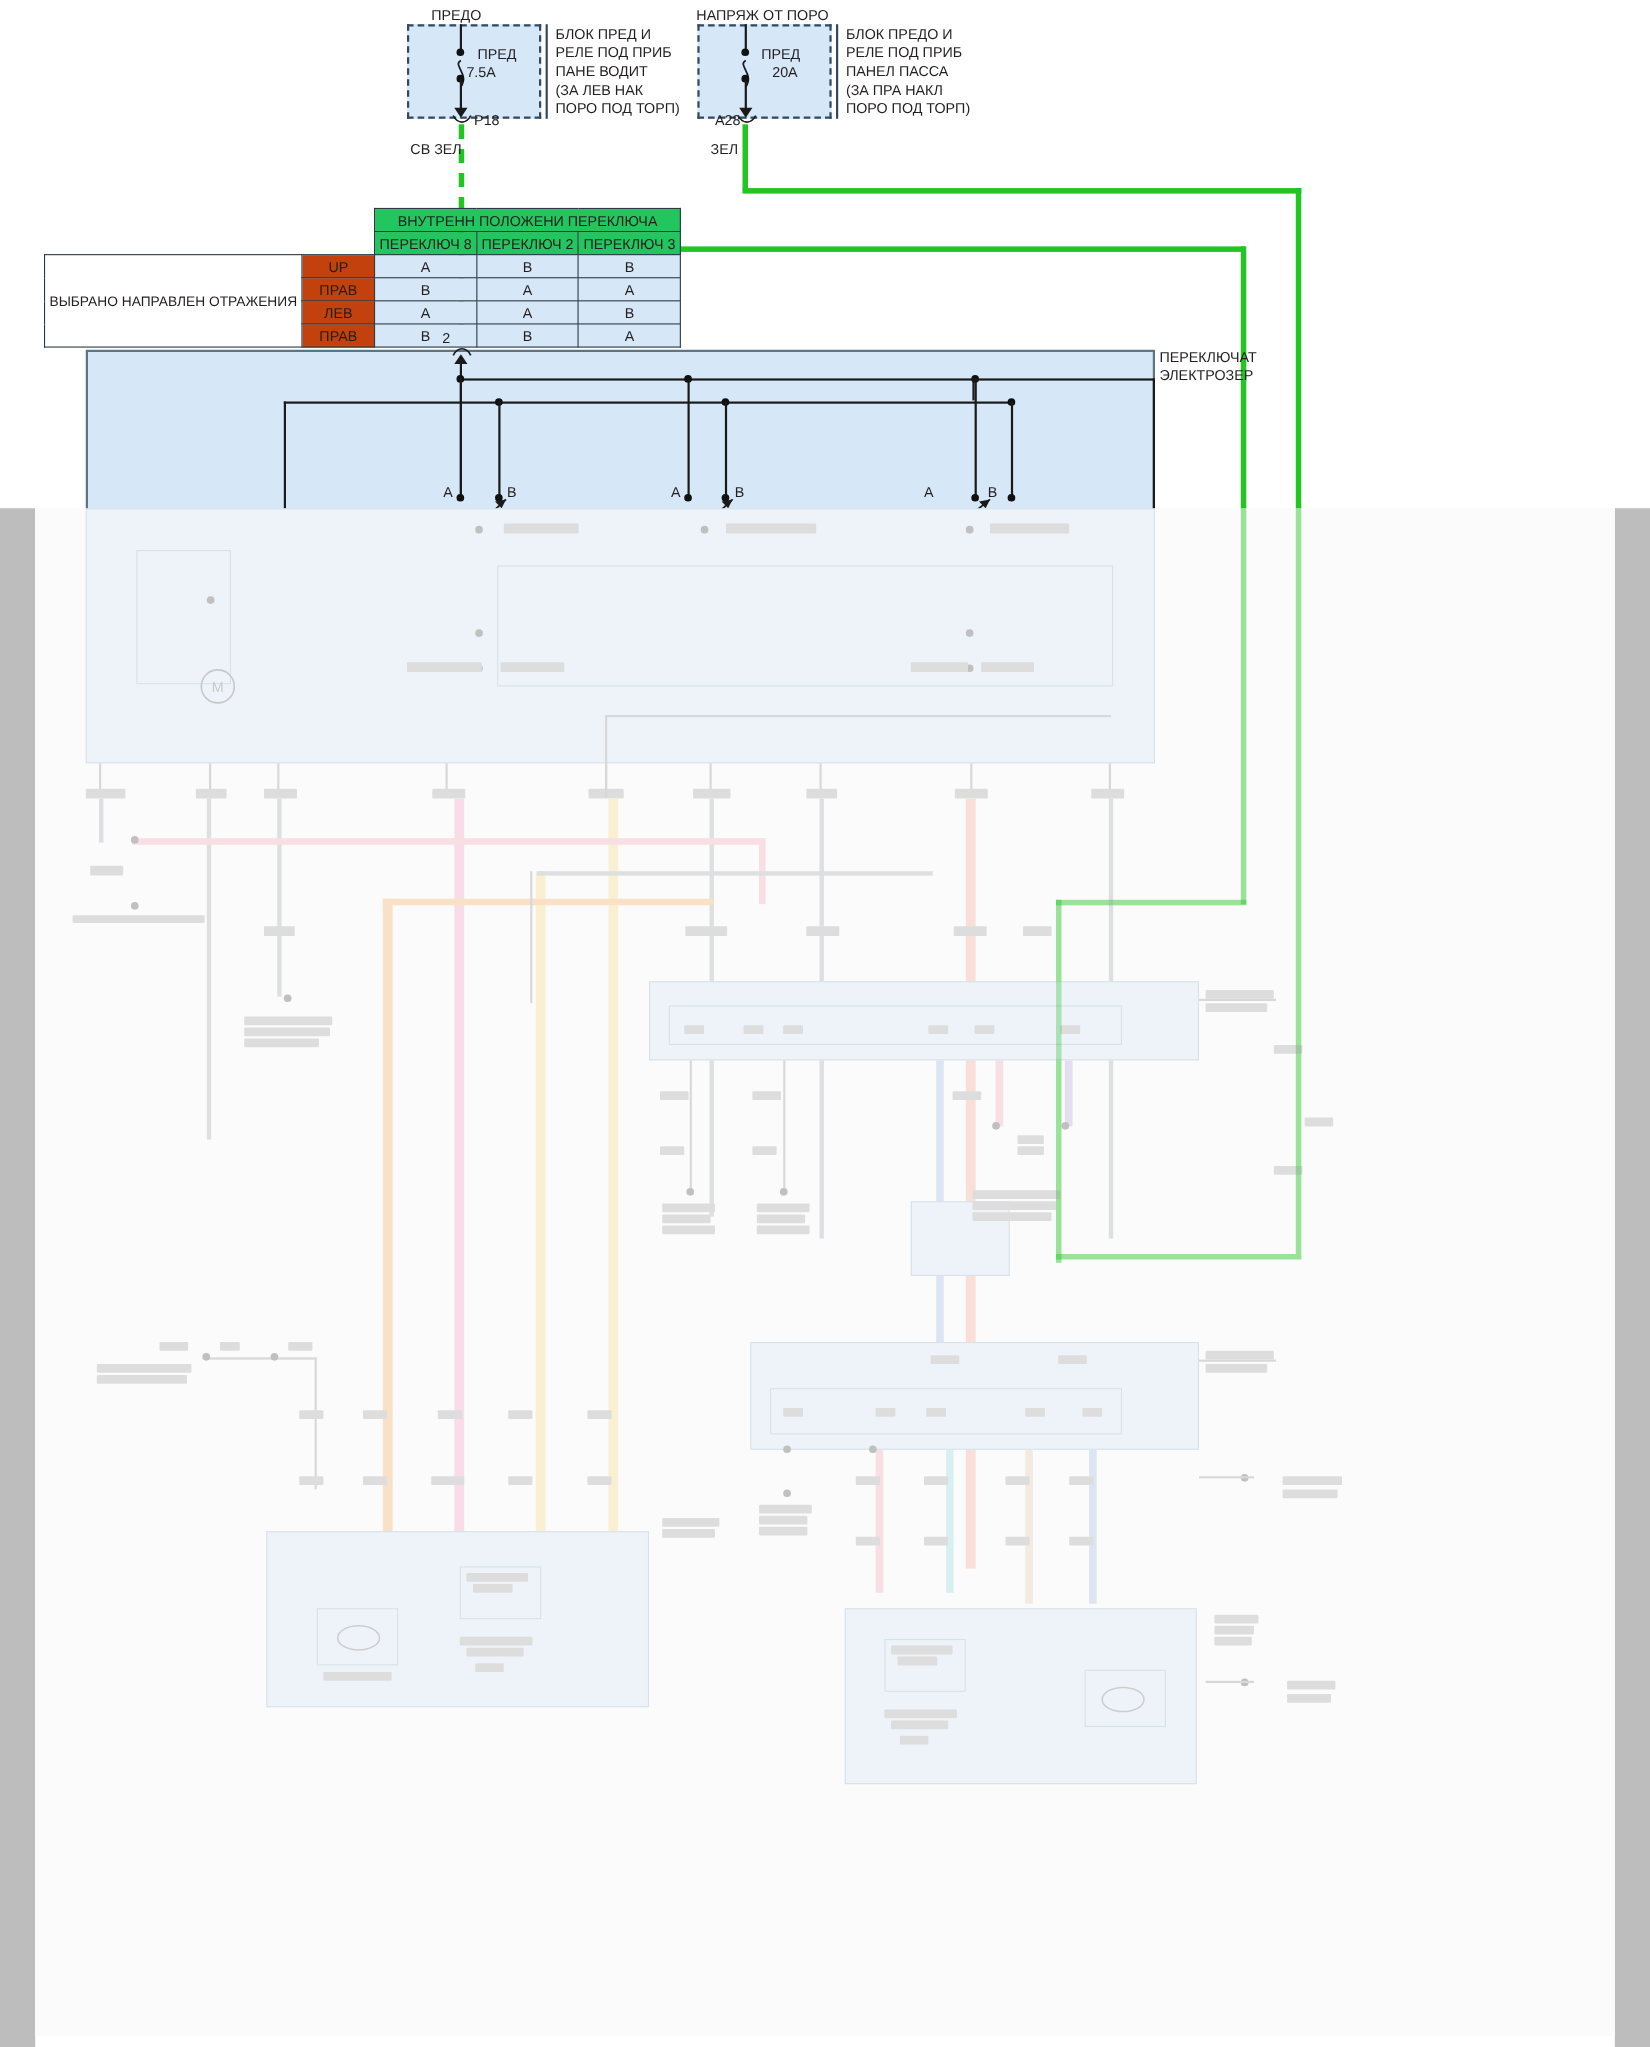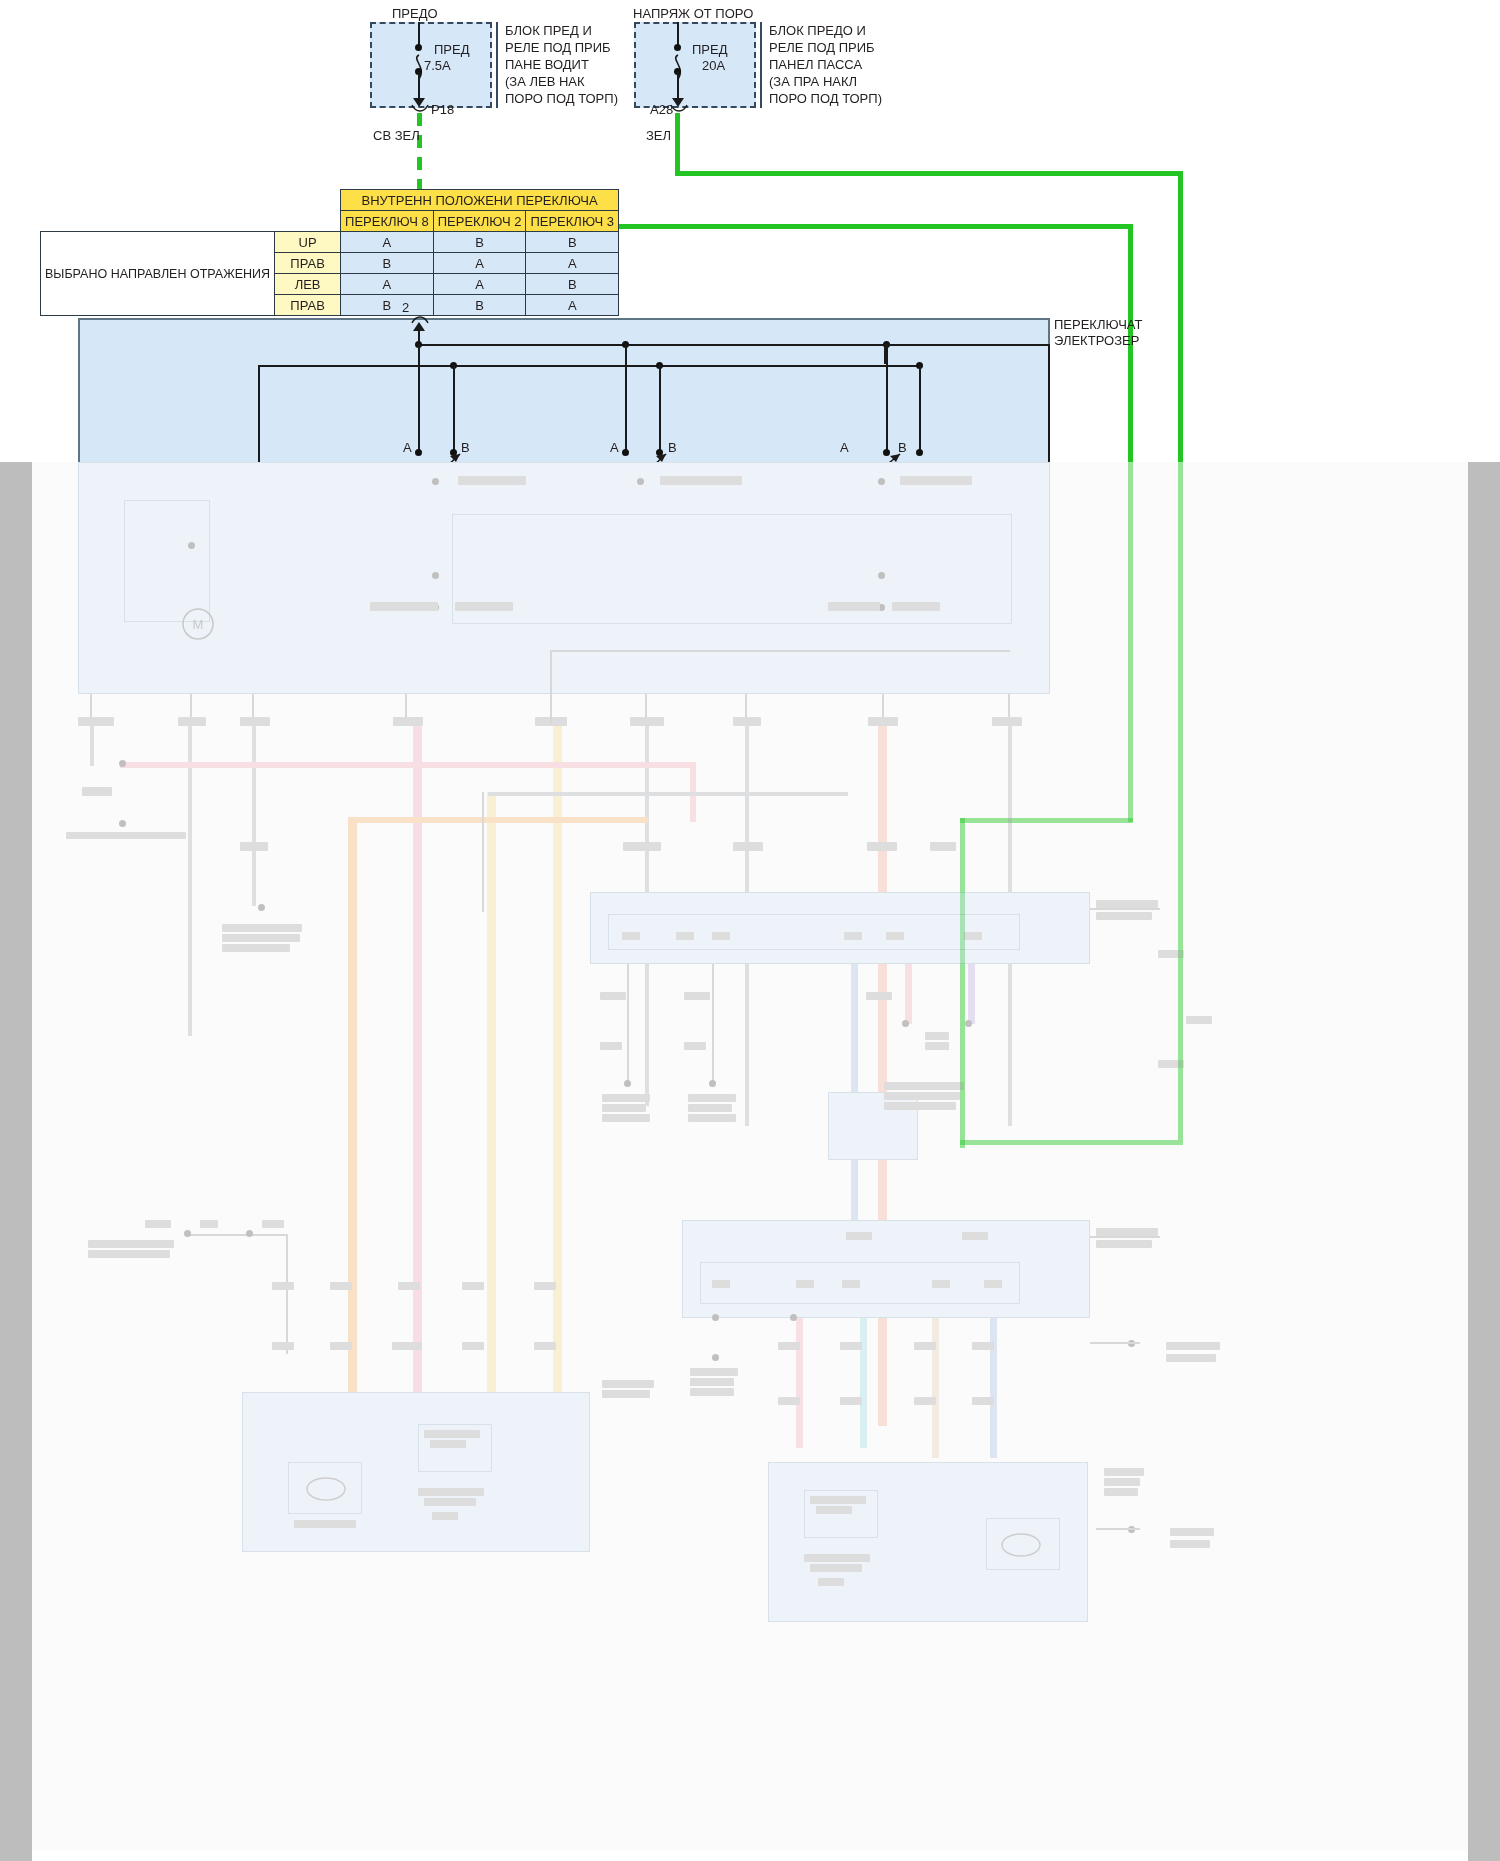--- a/index.html
+++ b/index.html
@@ -34,23 +34,23 @@
   
   table.switchtab { position:absolute; border-collapse:collapse; font-size:13px; color:#231f20; }
   table.switchtab td, table.switchtab th {
     border:1px solid #2b3a45;
     padding:1px 4px;
     text-align:center;
     font-weight:normal;
     white-space:nowrap;
     height:21px;
   }
-  table.switchtab th { background:#fde047; }
+  table.switchtab th { background:#22c55e; }
   table.switchtab td.val { background:#d6e7f7; width:70px; }
-  table.switchtab td.rowlbl { background:#fef9c3; width:66px;margin-top:36px; }
+  table.switchtab td.rowlbl { background:#c2410c; width:66px;margin-top:36px; }
   table.switchtab td.sidelbl { background:#ffffff; width:80px; font-size:12.5px; line-height:14px; }
 
   
   .module {
     position:absolute;
     background:#d6e7f7;
     border:2px solid #5d7585;
   }
 
   

